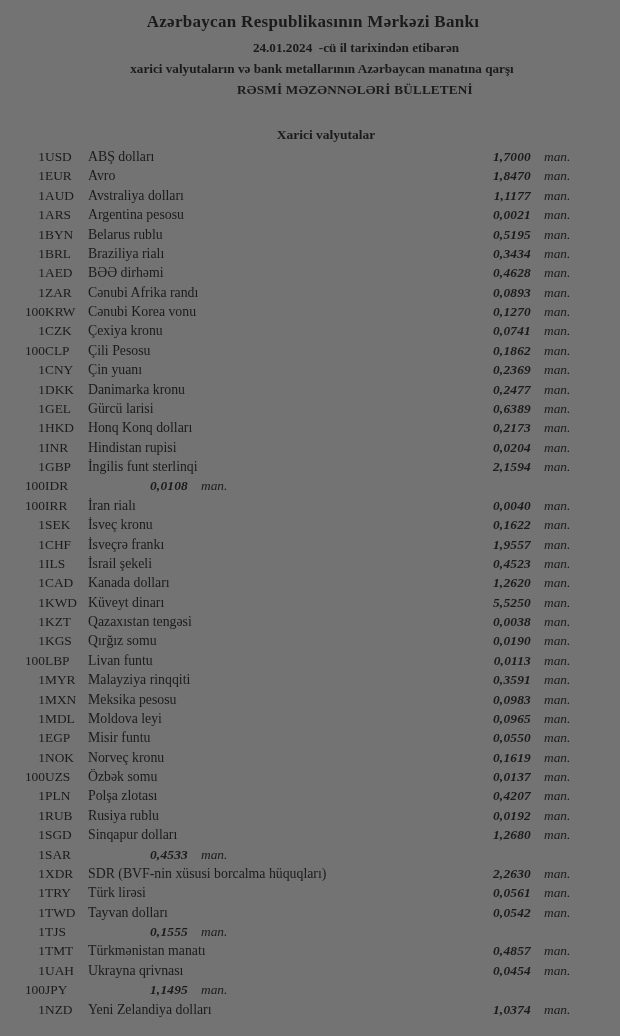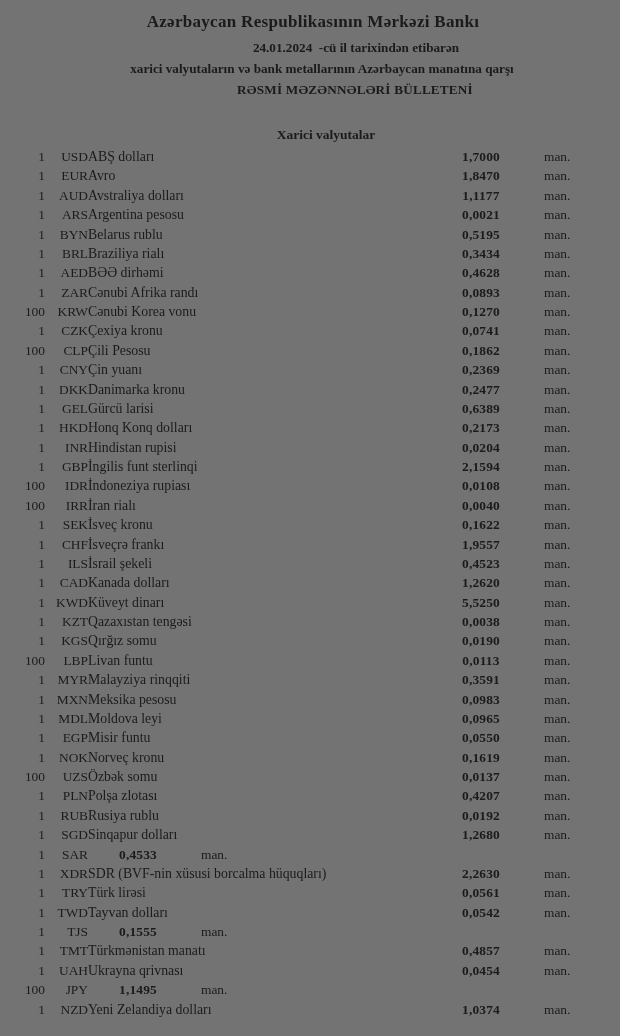--- a/index.html
+++ b/index.html
@@ -41,24 +41,24 @@
     left: 0;
     width: 620px;
   }
   .row {
     display: flex;
     height: 19.39px;
     line-height: 19.39px;
     font-size: 13.4px;
   }
   .qty  { width: 45px;  text-align: right;  }
-  .code { width: 43px;  text-align: right; }
+  .code { width: 43px;  text-align: left; }
   .name { flex: 1; font-size: 13.8px; white-space: nowrap; overflow: hidden; }
-  .rate { width: 100px; text-align: center; font-weight: bold; letter-spacing: 0.2px; }
-  .unit { width: 89px; box-sizing: border-box; padding-left: 13px; }
+  .rate { width: 100px; text-align: right; font-weight: bold; font-style: italic; letter-spacing: 0.2px; }
+  .unit { width: 89px; box-sizing: border-box; padding-left: 13px; font-style: italic; }
 </style>
 </head>
 <body>
 
 <div class="page">
   <div class="hline title">Azərbaycan Respublikasının Mərkəzi Bankı</div>
   <div class="hline date-line">24.01.2024  -cü il tarixindən etibarən</div>
   <div class="hline subtitle">xarici valyutaların və bank metallarının Azərbaycan manatına qarşı</div>
   <div class="hline bulletin">RƏSMİ MƏZƏNNƏLƏRİ BÜLLETENİ</div>
 
@@ -197,21 +197,20 @@
     <span class="qty">1</span>
     <span class="code">GBP</span>
     <span class="name">İngilis funt sterlinqi</span>
     <span class="rate">2,1594</span>
     <span class="unit">man.</span>
   </div>
 
   <div class="row">
     <span class="qty">100</span>
     <span class="code">IDR</span>
-    <span class="name">İndoneziya rupiası</span>
     <span class="rate">0,0108</span>
     <span class="unit">man.</span>
   </div>
 
   <div class="row">
     <span class="qty">100</span>
     <span class="code">IRR</span>
     <span class="name">İran rialı</span>
     <span class="rate">0,0040</span>
     <span class="unit">man.</span>

